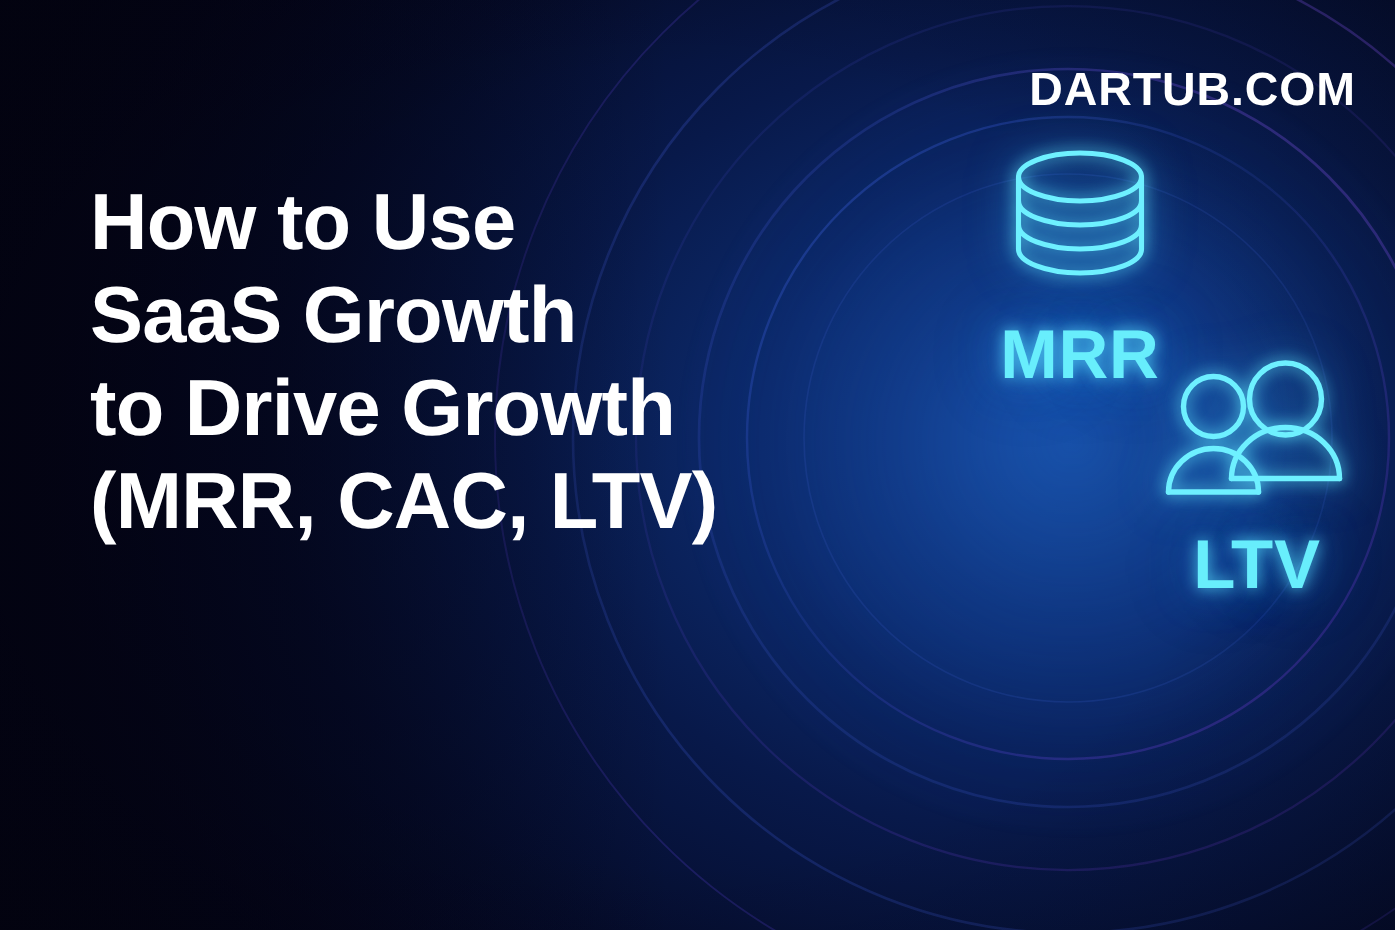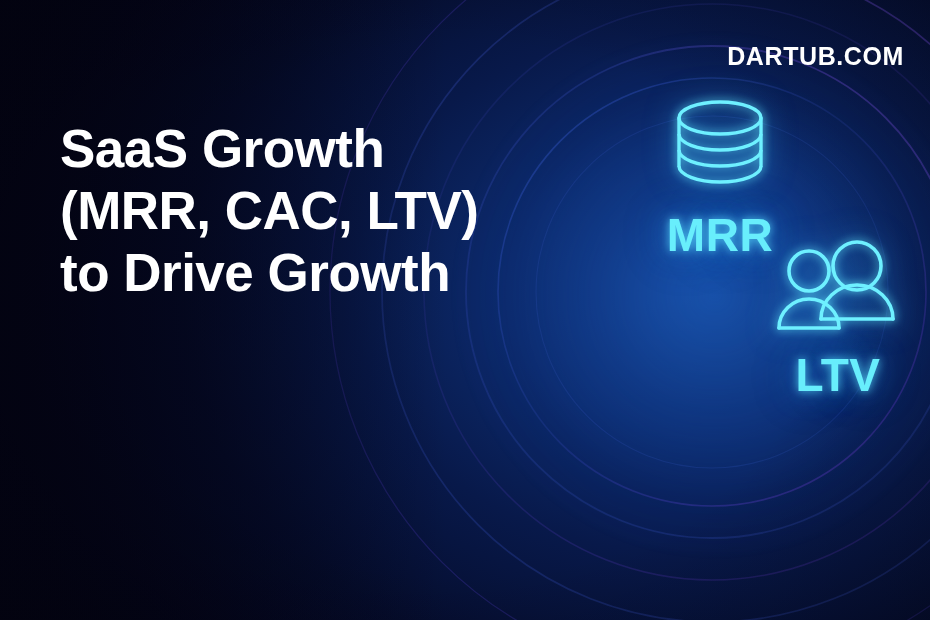--- a/index.html
+++ b/index.html
@@ -60,21 +60,21 @@
     letter-spacing: -0.5px;
     white-space: nowrap;
   }
 
   
   .brand {
     position: absolute;
     right: 26px;
     top: 42px;
     color: #ffffff;
-    font-size: 25px;
+    font-size: 31px;
     font-weight: 700;
     letter-spacing: 0.6px;
   }
 
   
   .cluster { position: absolute; left: 520px; top: 60px; width: 410px; height: 420px; }
 
   .metric { position: absolute; text-align: center; }
   .metric .glyph { display: block; }
   .metric .label {
@@ -131,23 +131,24 @@
       <circle cx="712" cy="292" r="382" stroke="#3b2f9a" stroke-width="1.3" stroke-opacity="0.40"></circle>
     </g>
   </svg>
 
   <div class="bg-glow-core"></div>
   <div class="bg-vignette"></div>
 
   <div class="brand">DARTUB.COM</div>
 
   <div class="title-block">
+    <div class="title-line">How to Use</div>
     <div class="title-line">SaaS Growth</div>
+    <div class="title-line">to Drive Growth</div>
     <div class="title-line">(MRR, CAC, LTV)</div>
-    <div class="title-line">to Drive Growth</div>
   </div>
 
   <div class="cluster">
 
     <div class="metric metric-mrr">
       <span class="glyph">
         <svg class="neon" width="110" height="100" viewBox="0 0 110 100" fill="none" aria-hidden="true">
           <ellipse cx="55" cy="22" rx="41" ry="16" stroke="#6ef0ff" stroke-width="3.4"></ellipse>
           <path d="M14 22 V70" stroke="#6ef0ff" stroke-width="3.4" stroke-linecap="round"></path>
           <path d="M96 22 V70" stroke="#6ef0ff" stroke-width="3.4" stroke-linecap="round"></path>

